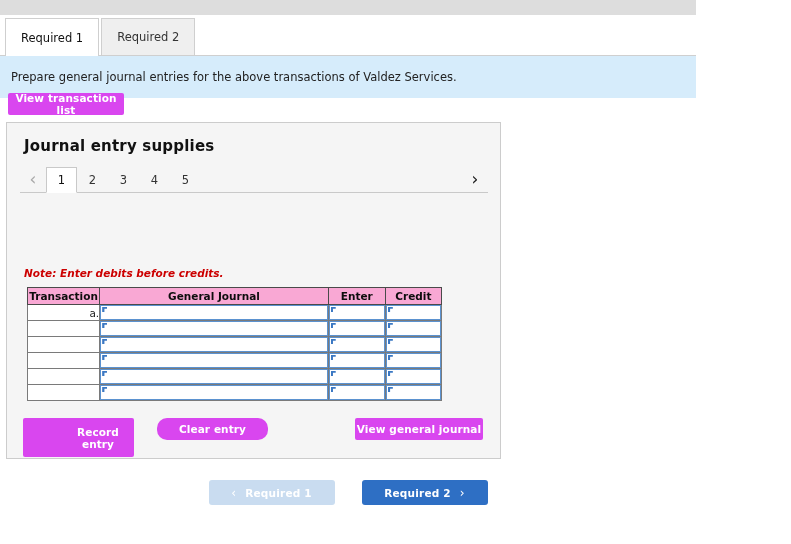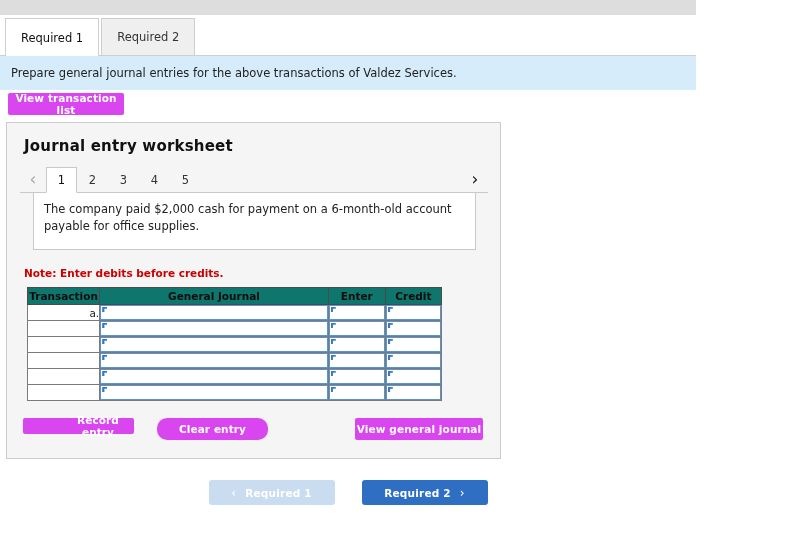--- a/index.html
+++ b/index.html
@@ -63,21 +63,21 @@
     margin-bottom: -1px;
     height: 38px;
   }
 
   
   .instruction {
     position: absolute;
     left: 0;
     top: 56px;
     width: 696px;
-    height: 34px;
+    height: 42px;
     background: #d6ecfb;
     box-sizing: border-box;
     display: flex;
     align-items: center;
     padding-left: 11px;
     font-size: 11.5px;
     color: #222222;
   }
 
   
@@ -196,34 +196,35 @@
   }
 
   
   .note {
     position: absolute;
     left: 17px;
     top: 144px;
     font-size: 10.5px;
     color: #cc0000;
     font-weight: bold;
+    font-style: italic;
   }
 
   
   .jtable {
     position: absolute;
     left: 20px;
     top: 164px;
     width: 415px;
     border-collapse: collapse;
     background: #ffffff;
     table-layout: fixed;
   }
   .jtable th {
-    background: #0f766e;
+    background: #f9a8d4;
     color: #0d0d0d;
     font-size: 10.5px;
     font-weight: bold;
     height: 14px;
     border: 1px solid #4a4a4a;
     padding: 1px 0;
     text-align: center;
   }
   .jtable td {
     border: 1px solid #7a7a7a;
@@ -261,21 +262,21 @@
     background: #3b78c3;
     clip-path: polygon(0 0, 100% 0, 100% 35%, 45% 35%, 45% 100%, 0 100%);
   }
 
   
   .btn-record {
     position: absolute;
     left: 16px;
     top: 295px;
     width: 111px;
-    height: 16px;
+    height: 39px;
     padding-left: 39px;
   }
   .btn-clear {
     position: absolute;
     left: 150px;
     top: 295px;
     width: 111px;
     height: 22px;
     border-radius: 10px;
   }
@@ -342,21 +343,21 @@
 <div class="instruction">
   <span>Prepare general journal entries for the above transactions of Valdez Services.</span>
 </div>
 
 <button class="btn btn-view-transaction">
   <span>View transaction list</span>
 </button>
 
 <div class="worksheet">
 
-  <div class="ws-title">Journal entry worksheet</div>
+  <div class="ws-title">Journal entry supplies</div>
 
   <div class="pager">
     <div class="pager-arrow disabled">
       <span>‹</span>
     </div>
     <div class="pager-num active">
       <span>1</span>
     </div>
     <div class="pager-num">
       <span>2</span>
@@ -368,23 +369,20 @@
       <span>4</span>
     </div>
     <div class="pager-num">
       <span>5</span>
     </div>
     <div class="pager-arrow enabled right">
       <span>›</span>
     </div>
   </div>
 
-  <div class="desc-box">
-    <span>The company paid $2,000 cash for payment on a 6-month-old account payable for office supplies.</span>
-  </div>
 
   <div class="note">Note: Enter debits before credits.</div>
 
   <table class="jtable">
     <colgroup>
       <col class="col-txn">
         <col class="col-gj">
         <col class="col-debit">
         <col class="col-credit">
     </colgroup>

